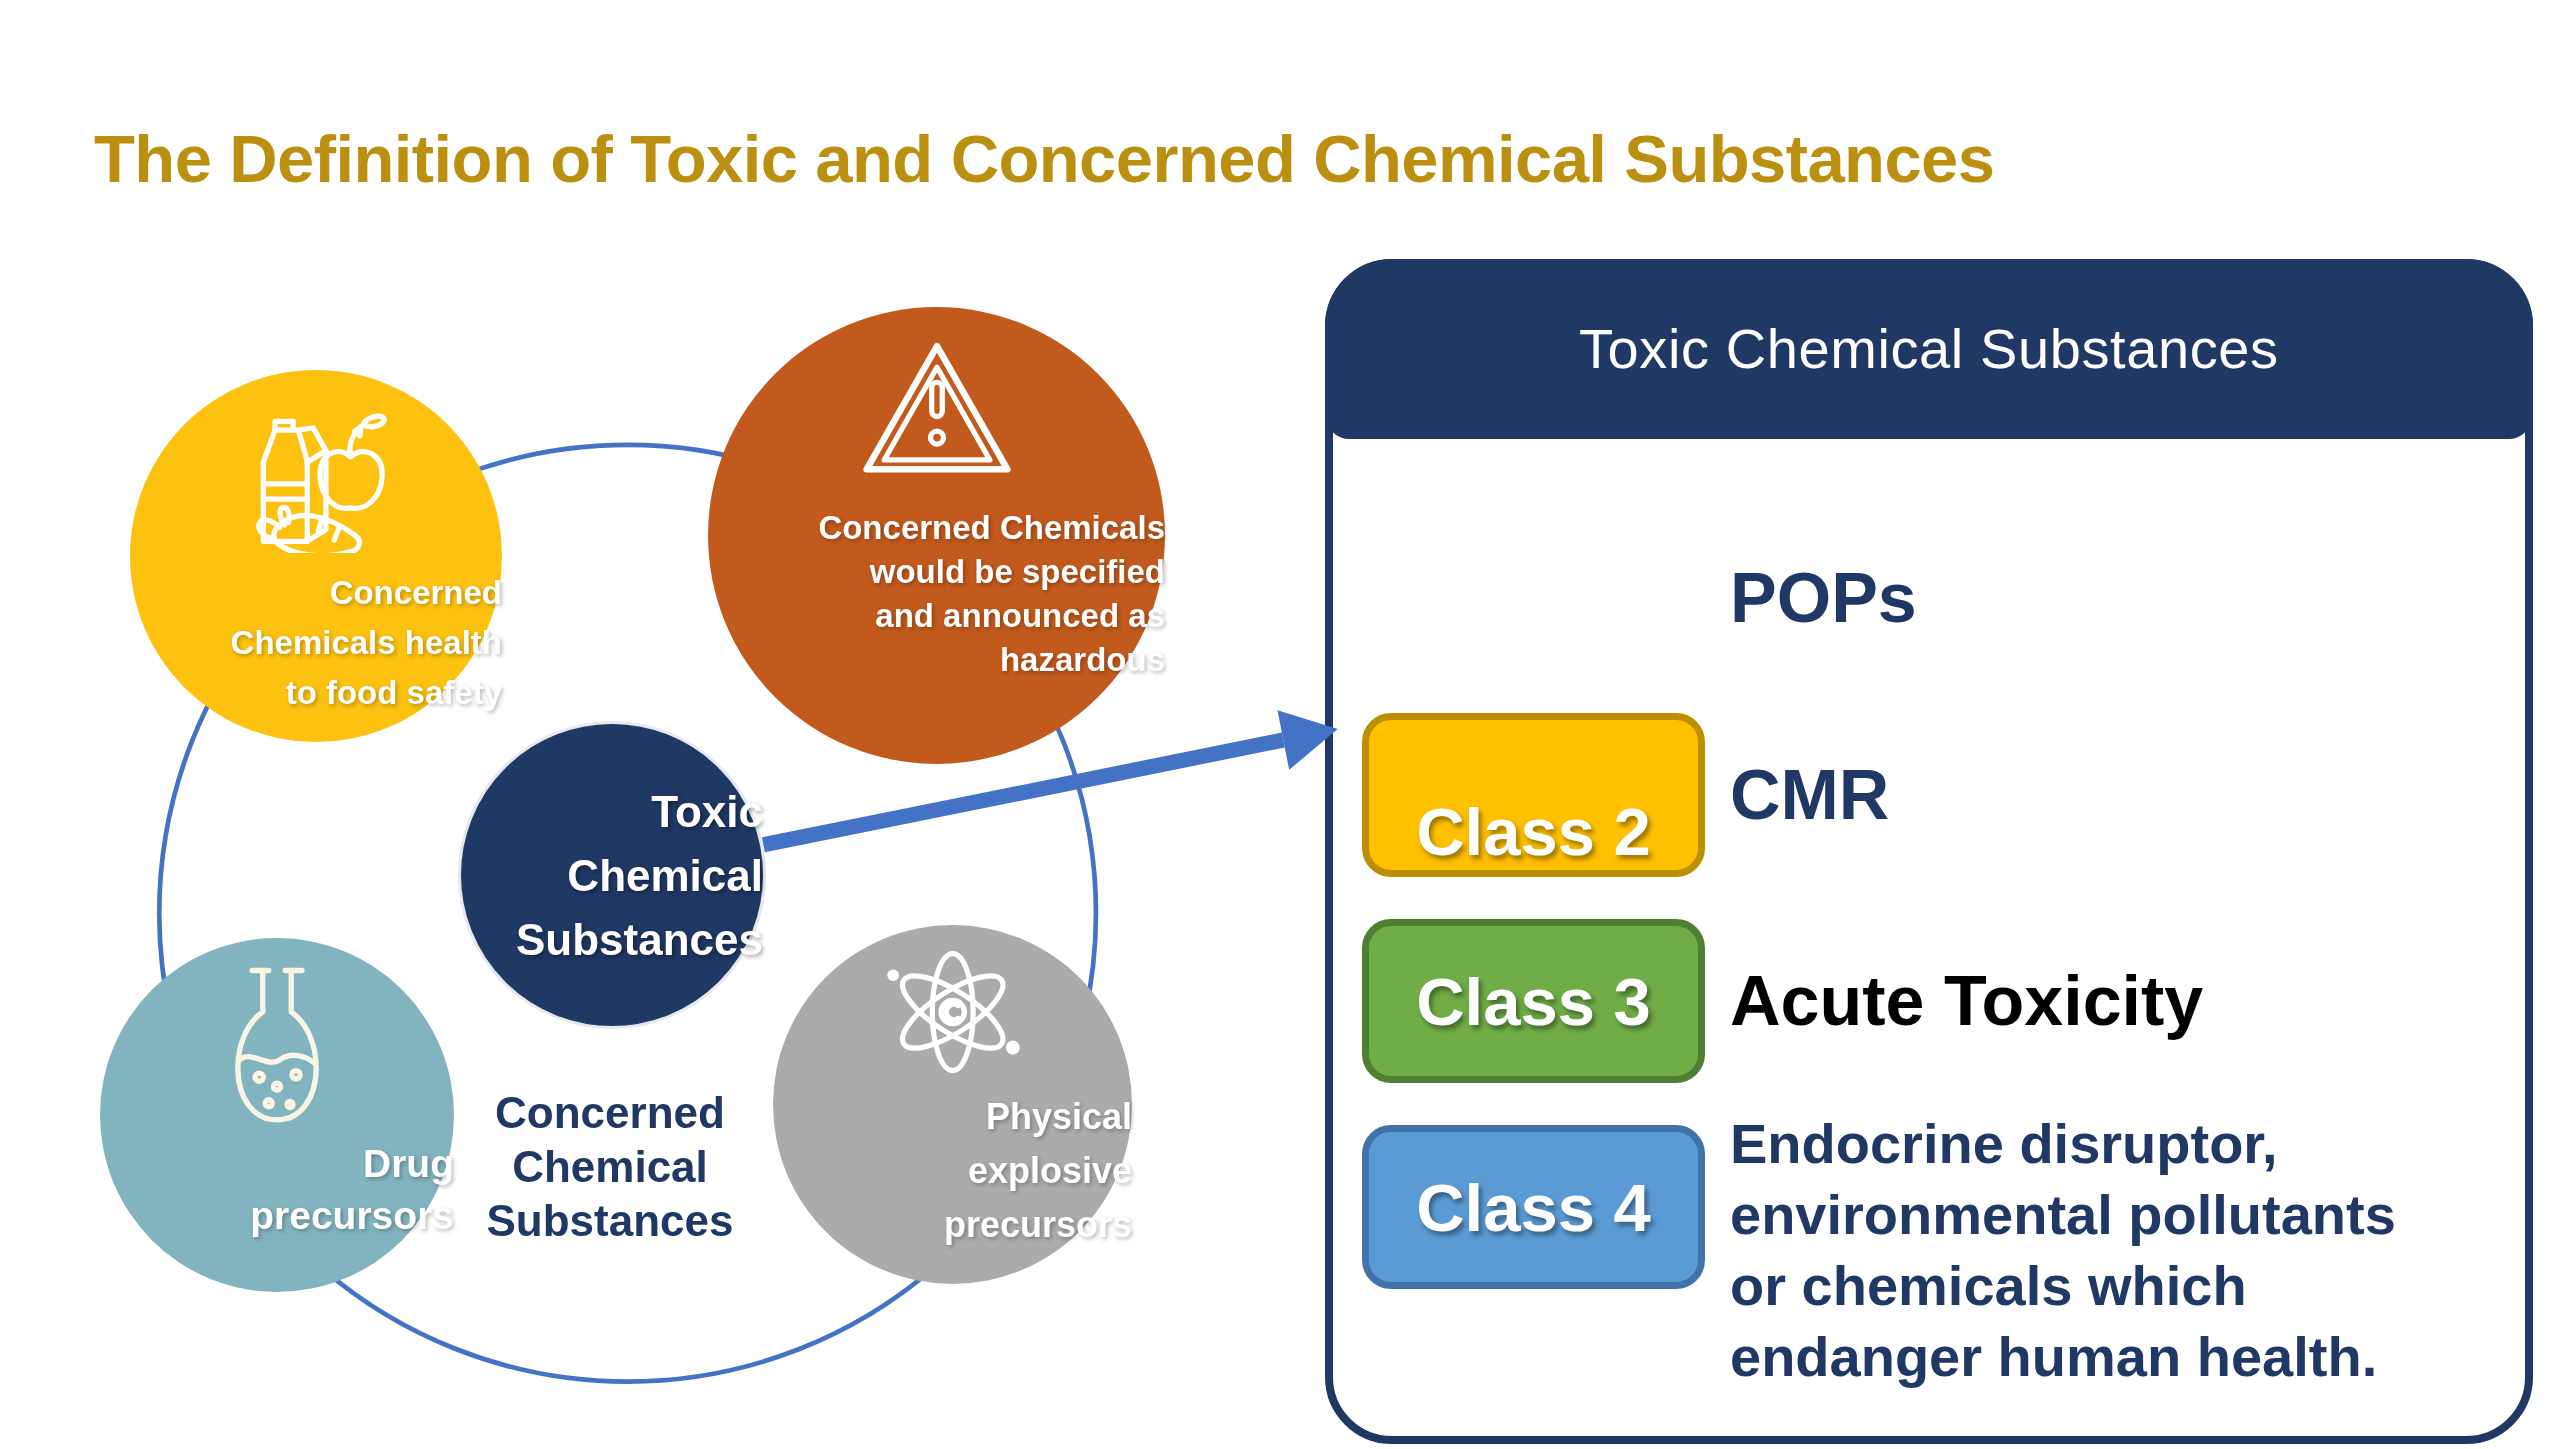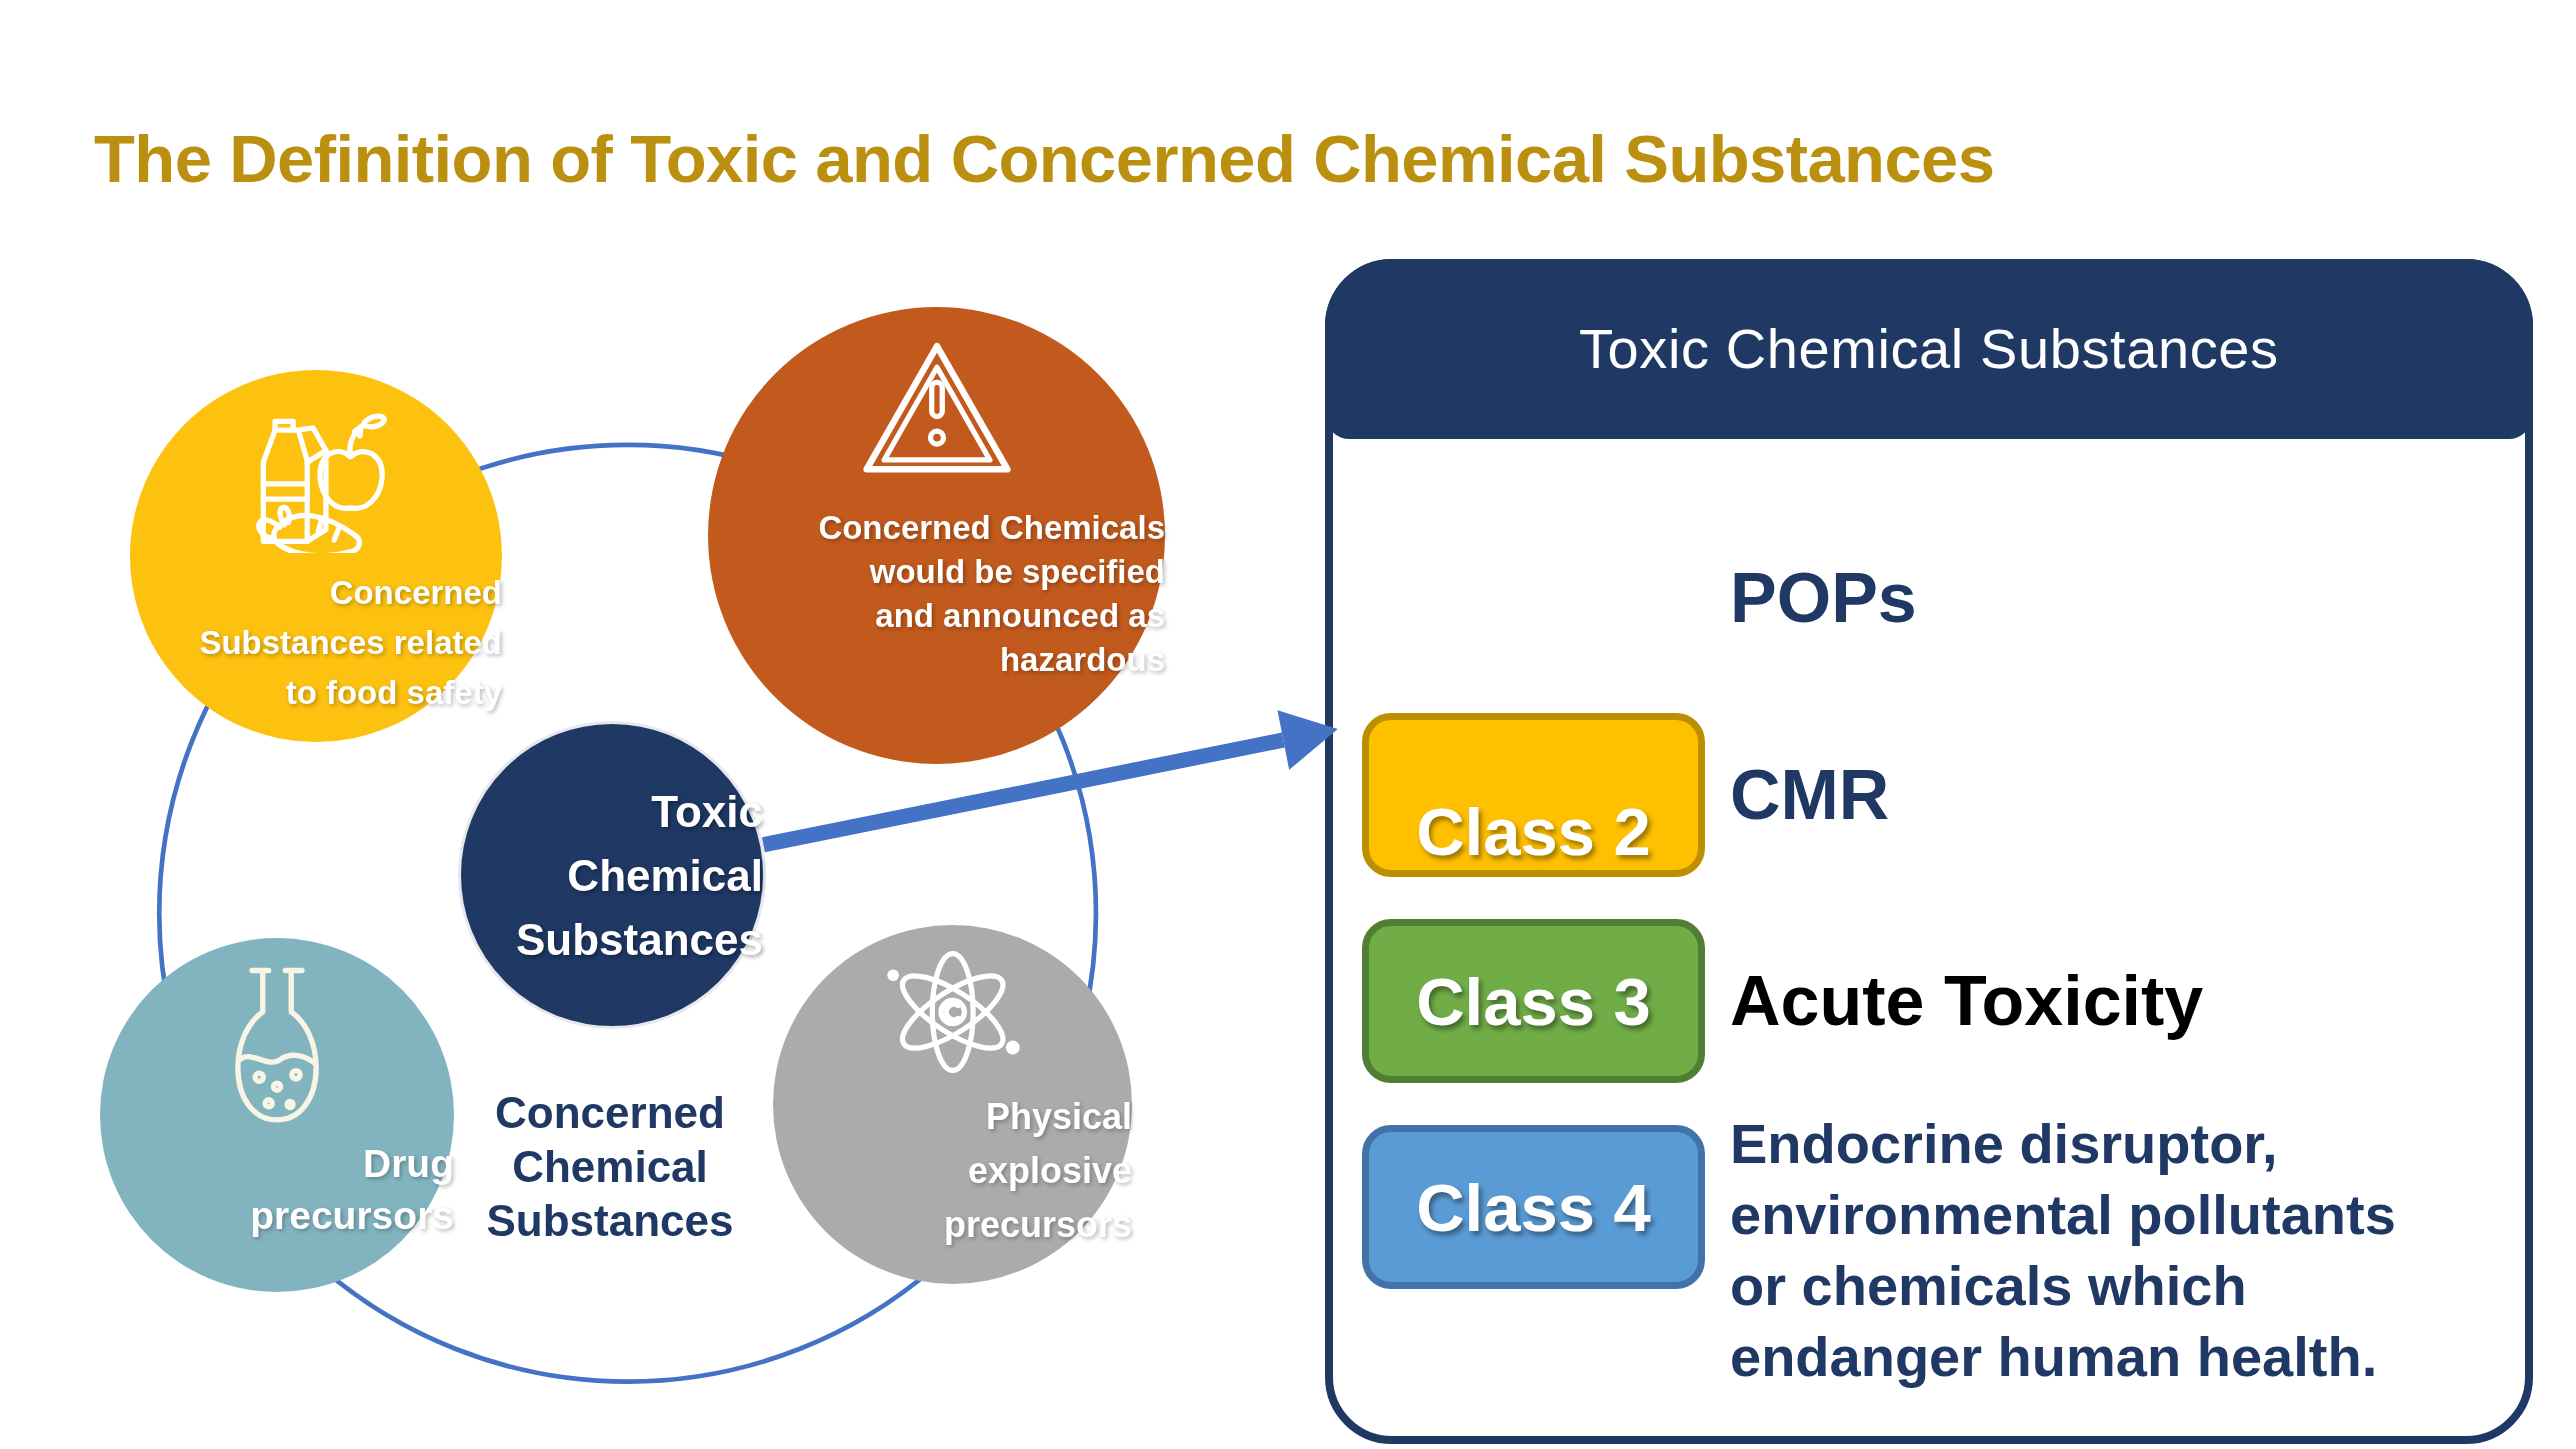--- a/index.html
+++ b/index.html
@@ -80,21 +80,21 @@
       <path d="M194,103 C190,82 198,68 212,54"></path>
       <path d="M201,62 L212,54 L210,70"></path>
       <path d="M216,50 C224,36 248,32 252,42 C248,54 224,58 216,50 Z"></path>
       <path d="M75,220 C105,196 150,202 202,240 C214,248 210,263 197,267 C148,281 96,275 70,254 C58,244 62,230 75,220 Z"></path>
       <path d="M145,212 L139,232 M174,228 L166,248"></path>
       <path d="M73,226 C38,194 22,232 56,244"></path>
       <path d="M81,222 C58,186 96,180 88,218"></path>
     </svg>
     <div class="ctext">
       <div>Concerned</div>
-      <div>Substances related</div>
+      <div>Chemicals health</div>
       <div>to food safety</div>
     </div>
   </div>
 
   <div class="circle c-haz" style="background-color: rgb(194, 90, 29);">
     <svg class="icon warn-svg" viewBox="0 0 276 243">
       <polygon points="138,16 258,226 18,226"></polygon>
       <polygon points="138,52 228,210 48,210" style="stroke-width:9"></polygon>
       <rect x="129" y="78" width="18" height="58" rx="9"></rect>
       <circle cx="138" cy="172" r="11"></circle>

